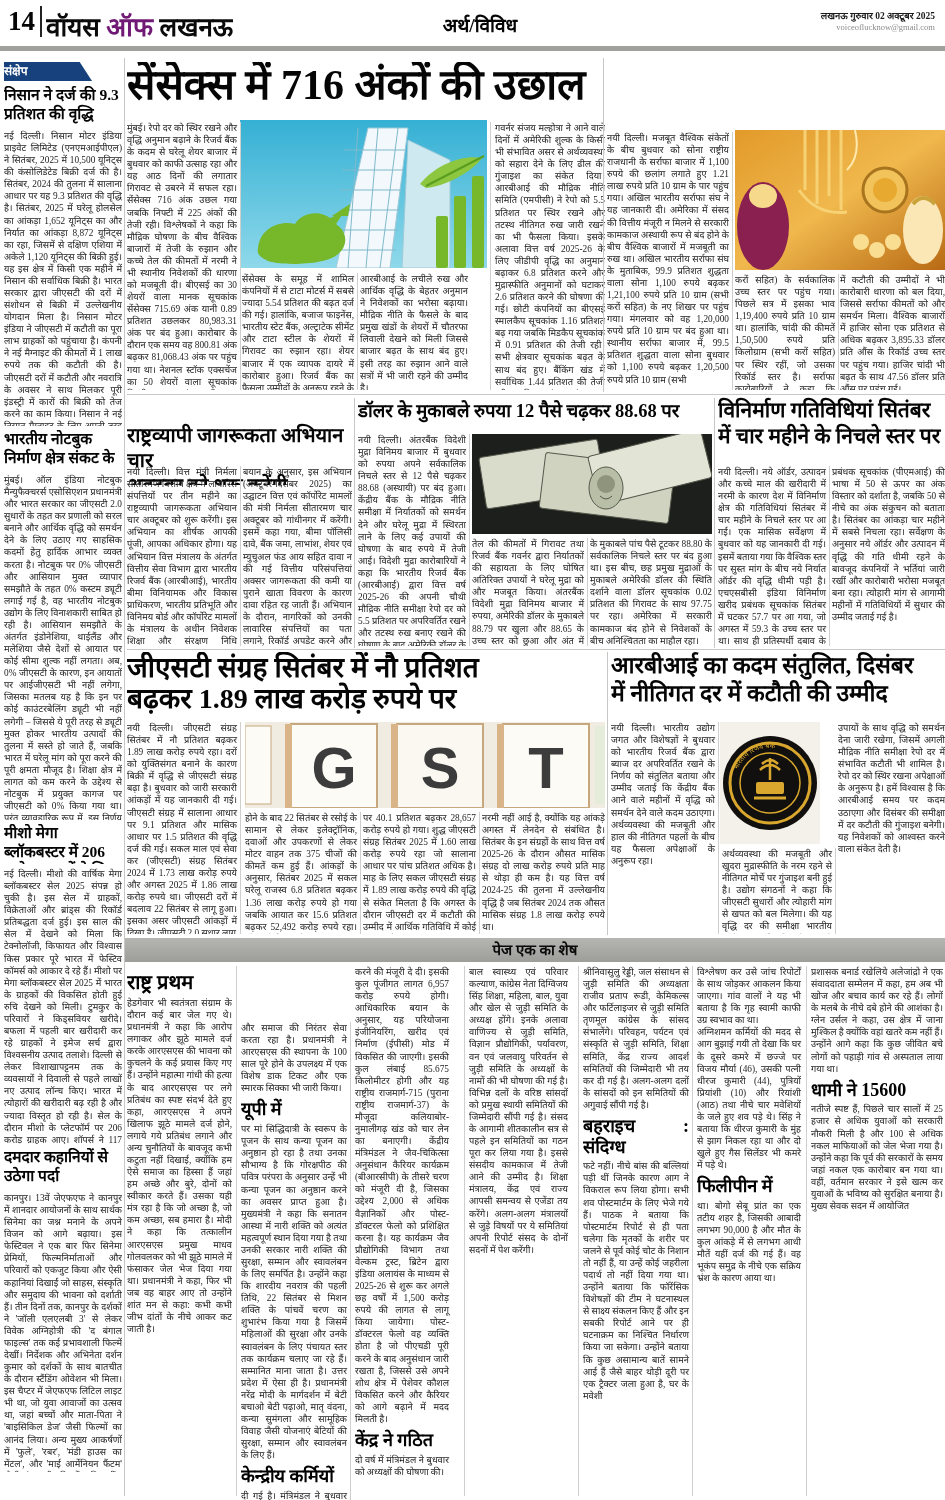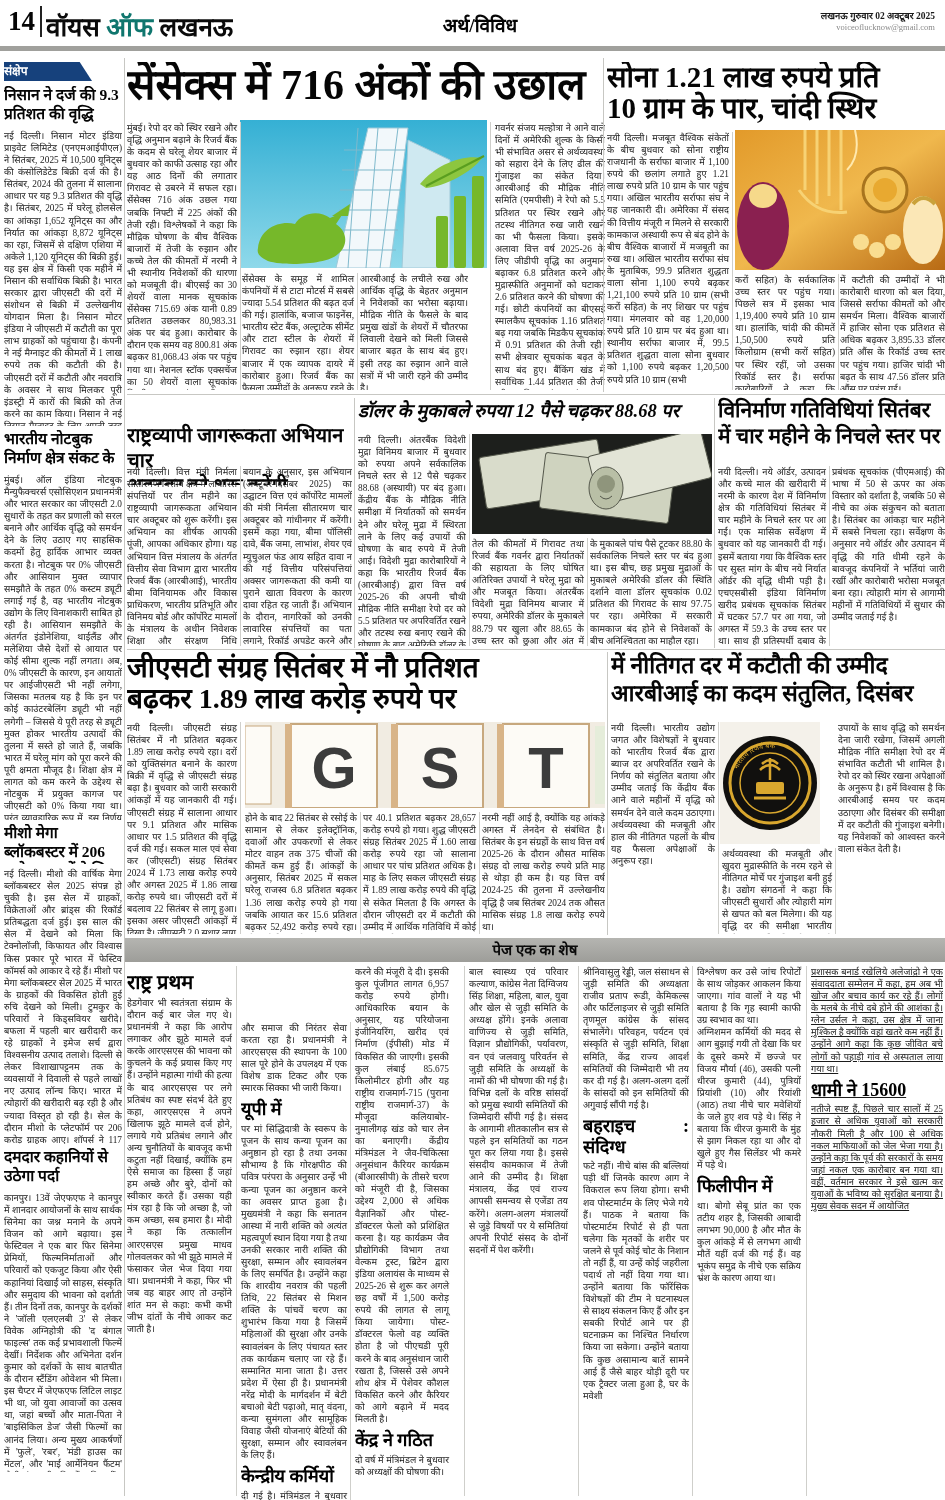--- a/index.html
+++ b/index.html
@@ -7,21 +7,21 @@
         font-family:"Liberation Serif","DejaVu Serif",serif;color:#1b1b1b;}
   .abs{position:absolute;}
   .body-txt{font-size:9.3px;line-height:1.3;text-align:justify;overflow:hidden;color:#1c1c1c;}
   .head{font-weight:700;color:#050505;overflow:hidden;}
   .rule-h{position:absolute;background:#c7c7c3;height:1px;}
   .rule-v{position:absolute;background:#c7c7c3;width:1px;}
   .col-sep{border-right:1px solid #cfcfcb;}
   .subhead{font-weight:700;font-size:18px;line-height:1.15;margin:5px 0 3px 0;color:#000;}
   
   .masthead-w1,.masthead-w3{color:#0a0a0a;}
-  .masthead-w2{color:#0f766e;}
+  .masthead-w2{color:#701a75;}
   .kicker{background:#16417c;color:#fff;font-weight:700;font-size:12px;line-height:19px;
           clip-path:polygon(0 0,86% 0,100% 100%,0 100%);
           font-family:"Liberation Sans","DejaVu Sans",sans-serif;}
   .banner{background:linear-gradient(#b5b5b1,#9d9d99);color:#0a0a0a;font-weight:700;
           font-size:15px;text-align:center;line-height:24px;}
   .img-box{overflow:hidden;}
 </style>
 </head>
 <body>
 
@@ -94,24 +94,20 @@
     </svg>
   </div>
 
   <div class="abs body-txt col-sep" style="left:127px;top:122px;width:110px;height:268px;padding-right:3px;">मुंबई। रेपो दर को स्थिर रखने और वृद्धि अनुमान बढ़ाने के रिजर्व बैंक के कदम से घरेलू शेयर बाजार में बुधवार को काफी उत्साह रहा और यह आठ दिनों की लगातार गिरावट से उबरने में सफल रहा। सेंसेक्स 716 अंक उछल गया जबकि निफ्टी में 225 अंकों की तेजी रही। विश्लेषकों ने कहा कि मौद्रिक घोषणा के बीच वैश्विक बाजारों में तेजी के रुझान और कच्चे तेल की कीमतों में नरमी ने भी स्थानीय निवेशकों की धारणा को मजबूती दी। बीएसई का 30 शेयरों वाला मानक सूचकांक सेंसेक्स 715.69 अंक यानी 0.89 प्रतिशत उछलकर 80,983.31 अंक पर बंद हुआ। कारोबार के दौरान एक समय वह 800.81 अंक बढ़कर 81,068.43 अंक पर पहुंच गया था। नेशनल स्टॉक एक्सचेंज का 50 शेयरों वाला सूचकांक निफ्टी 225.20 अंक यानी 0.92 प्रतिशत चढ़कर 24,836.30 अंक पर पहुंच गया।</div>
   <div class="abs body-txt col-sep" style="left:242px;top:273px;width:112px;height:117px;padding-right:3px;">सेंसेक्स के समूह में शामिल कंपनियों में से टाटा मोटर्स में सबसे ज्यादा 5.54 प्रतिशत की बढ़त दर्ज की गई। हालांकि, बजाज फाइनेंस, भारतीय स्टेट बैंक, अल्ट्राटेक सीमेंट और टाटा स्टील के शेयरों में गिरावट का रुझान रहा। शेयर बाजार में एक व्यापक दायरे में कारोबार हुआ। रिजर्व बैंक का फैसला उम्मीदों के अनुरूप रहने के साथ अधिक संरचनात्मक रहा।</div>
   <div class="abs body-txt" style="left:360px;top:273px;width:108px;height:117px;">आरबीआई के लचीले रुख और आर्थिक वृद्धि के बेहतर अनुमान ने निवेशकों का भरोसा बढ़ाया। मौद्रिक नीति के फैसले के बाद प्रमुख खंडों के शेयरों में चौतरफा लिवाली देखने को मिली जिससे बाजार बढ़त के साथ बंद हुए। इसी तरह का रुझान आने वाले सत्रों में भी जारी रहने की उम्मीद है।</div>
   <div class="abs body-txt" style="left:490px;top:122px;width:110px;height:268px;border-left:1px solid #cfcfcb;padding-left:4px;">गवर्नर संजय मल्होत्रा ने आने वाले दिनों में अमेरिकी शुल्क के किसी भी संभावित असर से अर्थव्यवस्था को सहारा देने के लिए ढील की गुंजाइश का संकेत दिया। आरबीआई की मौद्रिक नीति समिति (एमपीसी) ने रेपो को 5.5 प्रतिशत पर स्थिर रखने और तटस्थ नीतिगत रुख जारी रखने का भी फैसला किया। इसके अलावा वित्त वर्ष 2025-26 के लिए जीडीपी वृद्धि का अनुमान बढ़ाकर 6.8 प्रतिशत करने और मुद्रास्फीति अनुमानों को घटाकर 2.6 प्रतिशत करने की घोषणा की गई। छोटी कंपनियों का बीएसई स्मालकैप सूचकांक 1.16 प्रतिशत बढ़ गया जबकि मिडकैप सूचकांक में 0.91 प्रतिशत की तेजी रही। सभी क्षेत्रवार सूचकांक बढ़त के साथ बंद हुए। बैंकिंग खंड में सर्वाधिक 1.44 प्रतिशत की तेजी रही जबकि दूरसंचार खंड 1.26 प्रतिशत और वित्तीय सेवा खंड 1.22 प्रतिशत चढ़ गया।</div>
 
   <div class="rule-v" style="left:603px;top:58px;height:334px;"></div>
 
-  <div class="abs head" style="left:607px;top:62px;width:338px;height:66px;font-size:29px;line-height:1.08;">
-    <div>सोना 1.21 लाख रुपये प्रति</div>
-    <div>10 ग्राम के पार, चांदी स्थिर</div>
-  </div>
 
   <div class="abs img-box" style="left:735px;top:130px;width:210px;height:140px;">
     <svg width="210" height="140" viewBox="0 0 210 140" xmlns="http://www.w3.org/2000/svg">
       <defs>
         <linearGradient id="goldbg" x1="0" y1="0" x2="1" y2="1">
           <stop offset="0" stop-color="#e29a2a"></stop>
             <stop offset="0.5" stop-color="#f0b84d"></stop>
             <stop offset="1" stop-color="#b86a14"></stop>
         </linearGradient>
       </defs>
@@ -143,21 +139,21 @@
 
   <div class="abs head" style="left:127px;top:399px;width:226px;height:62px;font-size:20px;line-height:1.25;margin-top:24px;">
     <div>राष्ट्रव्यापी जागरूकता अभियान चार</div>
     <div>अक्टूबर को शुरू करेंगी सीतारमण</div>
   </div>
   <div class="abs body-txt col-sep" style="left:127px;top:466px;width:110px;height:180px;padding-right:3px;">नयी दिल्ली। वित्त मंत्री निर्मला सीतारमण वित्तीय क्षेत्र में लावारिस संपत्तियों पर तीन महीने का राष्ट्रव्यापी जागरूकता अभियान चार अक्टूबर को शुरू करेंगी। इस अभियान का शीर्षक आपकी पूंजी, आपका अधिकार होगा। यह अभियान वित्त मंत्रालय के अंतर्गत वित्तीय सेवा विभाग द्वारा भारतीय रिजर्व बैंक (आरबीआई), भारतीय बीमा विनियामक और विकास प्राधिकरण, भारतीय प्रतिभूति और विनिमय बोर्ड और कॉर्पोरेट मामलों के मंत्रालय के अधीन निवेशक शिक्षा और संरक्षण निधि प्राधिकरण के समन्वय से शुरू किया जाएगा। आधिकारिक</div>
   <div class="abs body-txt" style="left:243px;top:466px;width:109px;height:180px;">बयान के अनुसार, इस अभियान (अक्टूबर-दिसंबर 2025) का उद्घाटन वित्त एवं कॉर्पोरेट मामलों की मंत्री निर्मला सीतारमण चार अक्टूबर को गांधीनगर में करेंगी। इसमें कहा गया, बीमा पॉलिसी दावे, बैंक जमा, लाभांश, शेयर एवं म्युचुअल फंड आय सहित दावा न की गई वित्तीय परिसंपत्तियां अक्सर जागरूकता की कमी या पुराने खाता विवरण के कारण दावा रहित रह जाती हैं। अभियान के दौरान, नागरिकों को उनकी लावारिस संपत्तियों का पता लगाने, रिकॉर्ड अपडेट करने और दावा प्रक्रिया पूरी करने के बारे में तत्काल मार्गदर्शन प्रदान किया जाएगा।</div>
 
   <div class="rule-v" style="left:354px;top:398px;height:250px;"></div>
 
-  <div class="abs head" style="left:358px;top:400px;width:354px;height:28px;font-size:18.5px;line-height:1.2;white-space:nowrap;font-style:italic;">डॉलर के मुकाबले रुपया 12 पैसे चढ़कर 88.68 पर</div>
+  <div class="abs head" style="left:358px;top:400px;width:354px;height:28px;font-size:18.5px;line-height:1.2;white-space:nowrap;">डॉलर के मुकाबले रुपया 12 पैसे चढ़कर 88.68 पर</div>
   <div class="abs img-box" style="left:472px;top:434px;width:240px;height:100px;">
     <svg width="240" height="100" viewBox="0 0 240 100" xmlns="http://www.w3.org/2000/svg">
       <rect width="240" height="100" fill="#1d1f1c"></rect>
       <g>
         <rect x="10" y="14" width="120" height="52" rx="3" fill="#d9dccb" stroke="#55584c" transform="rotate(-9 70 40)"></rect>
         <rect x="70" y="26" width="130" height="56" rx="3" fill="#cfd3bf" stroke="#55584c" transform="rotate(7 135 54)"></rect>
         <rect x="120" y="8" width="116" height="50" rx="3" fill="#e2e4d6" stroke="#55584c" transform="rotate(-14 178 33)"></rect>
         <ellipse cx="134" cy="54" rx="17" ry="21" fill="#b9bfa6" stroke="#55584c"></ellipse>
         <circle cx="134" cy="50" r="9" fill="#8f957c"></circle>
         <path d="M128,62 q6,6 12,0" stroke="#55584c" fill="none"></path>
@@ -206,22 +202,22 @@
     </svg>
   </div>
   <div class="abs body-txt col-sep" style="left:127px;top:722px;width:110px;height:212px;padding-right:3px;">नयी दिल्ली। जीएसटी संग्रह सितंबर में नौ प्रतिशत बढ़कर 1.89 लाख करोड़ रुपये रहा। दरों को युक्तिसंगत बनाने के कारण बिक्री में वृद्धि से जीएसटी संग्रह बढ़ा है। बुधवार को जारी सरकारी आंकड़ों में यह जानकारी दी गई। जीएसटी संग्रह में सालाना आधार पर 9.1 प्रतिशत और मासिक आधार पर 1.5 प्रतिशत की वृद्धि दर्ज की गई। सकल माल एवं सेवा कर (जीएसटी) संग्रह सितंबर 2024 में 1.73 लाख करोड़ रुपये और अगस्त 2025 में 1.86 लाख करोड़ रुपये था। जीएसटी दरों में बदलाव 22 सितंबर से लागू हुआ। इसका असर जीएसटी आंकड़ों में दिखा है। जीएसटी 2.0 सुधार लागू</div>
   <div class="abs body-txt col-sep" style="left:245px;top:812px;width:112px;height:122px;padding-right:3px;">होने के बाद 22 सितंबर से रसोई के सामान से लेकर इलेक्ट्रॉनिक, दवाओं और उपकरणों से लेकर मोटर वाहन तक 375 चीजों की कीमतें कम हुई हैं। आंकड़ों के अनुसार, सितंबर 2025 में सकल घरेलू राजस्व 6.8 प्रतिशत बढ़कर 1.36 लाख करोड़ रुपये हो गया जबकि आयात कर 15.6 प्रतिशत बढ़कर 52,492 करोड़ रुपये रहा। जीएसटी रिफंड भी सालाना आधार</div>
   <div class="abs body-txt col-sep" style="left:363px;top:812px;width:113px;height:122px;padding-right:3px;">पर 40.1 प्रतिशत बढ़कर 28,657 करोड़ रुपये हो गया। शुद्ध जीएसटी संग्रह सितंबर 2025 में 1.60 लाख करोड़ रुपये रहा जो सालाना आधार पर पांच प्रतिशत अधिक है। माह के लिए सकल जीएसटी संग्रह में 1.89 लाख करोड़ रुपये की वृद्धि से संकेत मिलता है कि अगस्त के दौरान जीएसटी दर में कटौती की उम्मीद में आर्थिक गतिविधि में कोई महत्वपूर्ण</div>
   <div class="abs body-txt" style="left:482px;top:812px;width:123px;height:122px;">नरमी नहीं आई है, क्योंकि यह आंकड़े अगस्त में लेनदेन से संबंधित है। सितंबर के इन संग्रहों के साथ वित्त वर्ष 2025-26 के दौरान औसत मासिक संग्रह दो लाख करोड़ रुपये प्रति माह से थोड़ा ही कम है। यह वित्त वर्ष 2024-25 की तुलना में उल्लेखनीय वृद्धि है जब सितंबर 2024 तक औसत मासिक संग्रह 1.8 लाख करोड़ रुपये था।</div>
 
   <div class="rule-v" style="left:607px;top:652px;height:283px;"></div>
 
   <div class="abs head" style="left:611px;top:652px;width:334px;height:66px;font-size:23px;line-height:1.2;">
+    <div>आरबीआई का कदम संतुलित, दिसंबर</div>
     <div>में नीतिगत दर में कटौती की उम्मीद</div>
-    <div>आरबीआई का कदम संतुलित, दिसंबर</div>
   </div>
   <div class="abs img-box" style="left:720px;top:722px;width:100px;height:122px;">
     <svg width="100" height="122" viewBox="0 0 100 122" xmlns="http://www.w3.org/2000/svg">
       <rect width="100" height="122" fill="#f4f1ea"></rect>
       <circle cx="50" cy="61" r="47" fill="#11100e"></circle>
       <circle cx="50" cy="61" r="40" fill="none" stroke="#d9a72e" stroke-width="3"></circle>
       <circle cx="50" cy="61" r="30" fill="none" stroke="#d9a72e" stroke-width="1.5"></circle>
       <path d="M50,36 L50,58 M42,42 q8,-8 16,0 M40,48 q10,-10 20,0" stroke="#d9a72e" stroke-width="2.5" fill="none"></path>
       <rect x="36" y="60" width="28" height="12" rx="2" fill="#d9a72e"></rect>
       <path d="M34,76 h32" stroke="#d9a72e" stroke-width="3"></path>
@@ -280,21 +276,21 @@
 
   <div class="abs" style="left:697px;top:966px;width:110px;height:530px;">
     <div class="body-txt" style="height:100%;border-right:1px solid #cfcfcb;padding-right:5px;overflow:hidden;">
       <div>विश्लेषण कर उसे जांच रिपोर्टों के साथ जोड़कर आकलन किया जाएगा। गांव वालों ने यह भी बताया है कि गृह स्वामी काफी उग्र स्वभाव का था।</div>
       <div>अग्निशमन कर्मियों की मदद से आग बुझाई गयी तो देखा कि घर के दूसरे कमरे में छज्जे पर विजय मौर्या (46), उसकी पत्नी धीरज कुमारी (44), पुत्रियों प्रियांशी (10) और रियांशी (आठ) तथा नीचे चार मवेशियों के जले हुए शव पड़े थे। सिंह ने बताया कि धीरज कुमारी के मुंह से झाग निकल रहा था और दो खुले हुए गैस सिलेंडर भी कमरे में पड़े थे।</div>
       <div class="subhead">फिलीपीन में</div>
       <div>था। बोगो सेबू प्रांत का एक तटीय शहर है, जिसकी आबादी लगभग 90,000 है और मौत के कुल आंकड़े में से लगभग आधी मौतें यहीं दर्ज की गई हैं। वह भूकंप समुद्र के नीचे एक सक्रिय भ्रंश के कारण आया था।</div>
     </div>
   </div>
 
-  <div class="abs" style="left:811px;top:966px;width:132px;height:530px;text-decoration:underline;">
+  <div class="abs" style="left:811px;top:966px;width:132px;height:530px;">
     <div class="body-txt" style="height:100%;overflow:hidden;">
       <div>प्रशासक बनार्ड रखेलिये अलेजांद्रो ने एक संवाददाता सम्मेलन में कहा, हम अब भी खोज और बचाव कार्य कर रहे हैं। लोगों के मलबे के नीचे दबे होने की आशंका है। ग्लेन उर्सल ने कहा, उस क्षेत्र में जाना मुश्किल है क्योंकि वहां खतरे कम नहीं हैं। उन्होंने आगे कहा कि कुछ जीवित बचे लोगों को पहाड़ी गांव से अस्पताल लाया गया था।</div>
       <div class="subhead">धामी ने 15600</div>
       <div>नतीजे स्पष्ट हैं, पिछले चार सालों में 25 हजार से अधिक युवाओं को सरकारी नौकरी मिली है और 100 से अधिक नकल माफियाओं को जेल भेजा गया है। उन्होंने कहा कि पूर्व की सरकारों के समय जहां नकल एक कारोबार बन गया था। वहीं, वर्तमान सरकार ने इसे खत्म कर युवाओं के भविष्य को सुरक्षित बनाया है। मुख्य सेवक सदन में आयोजित</div>
     </div>
   </div>
 
 </div>
 
 </body></html>

